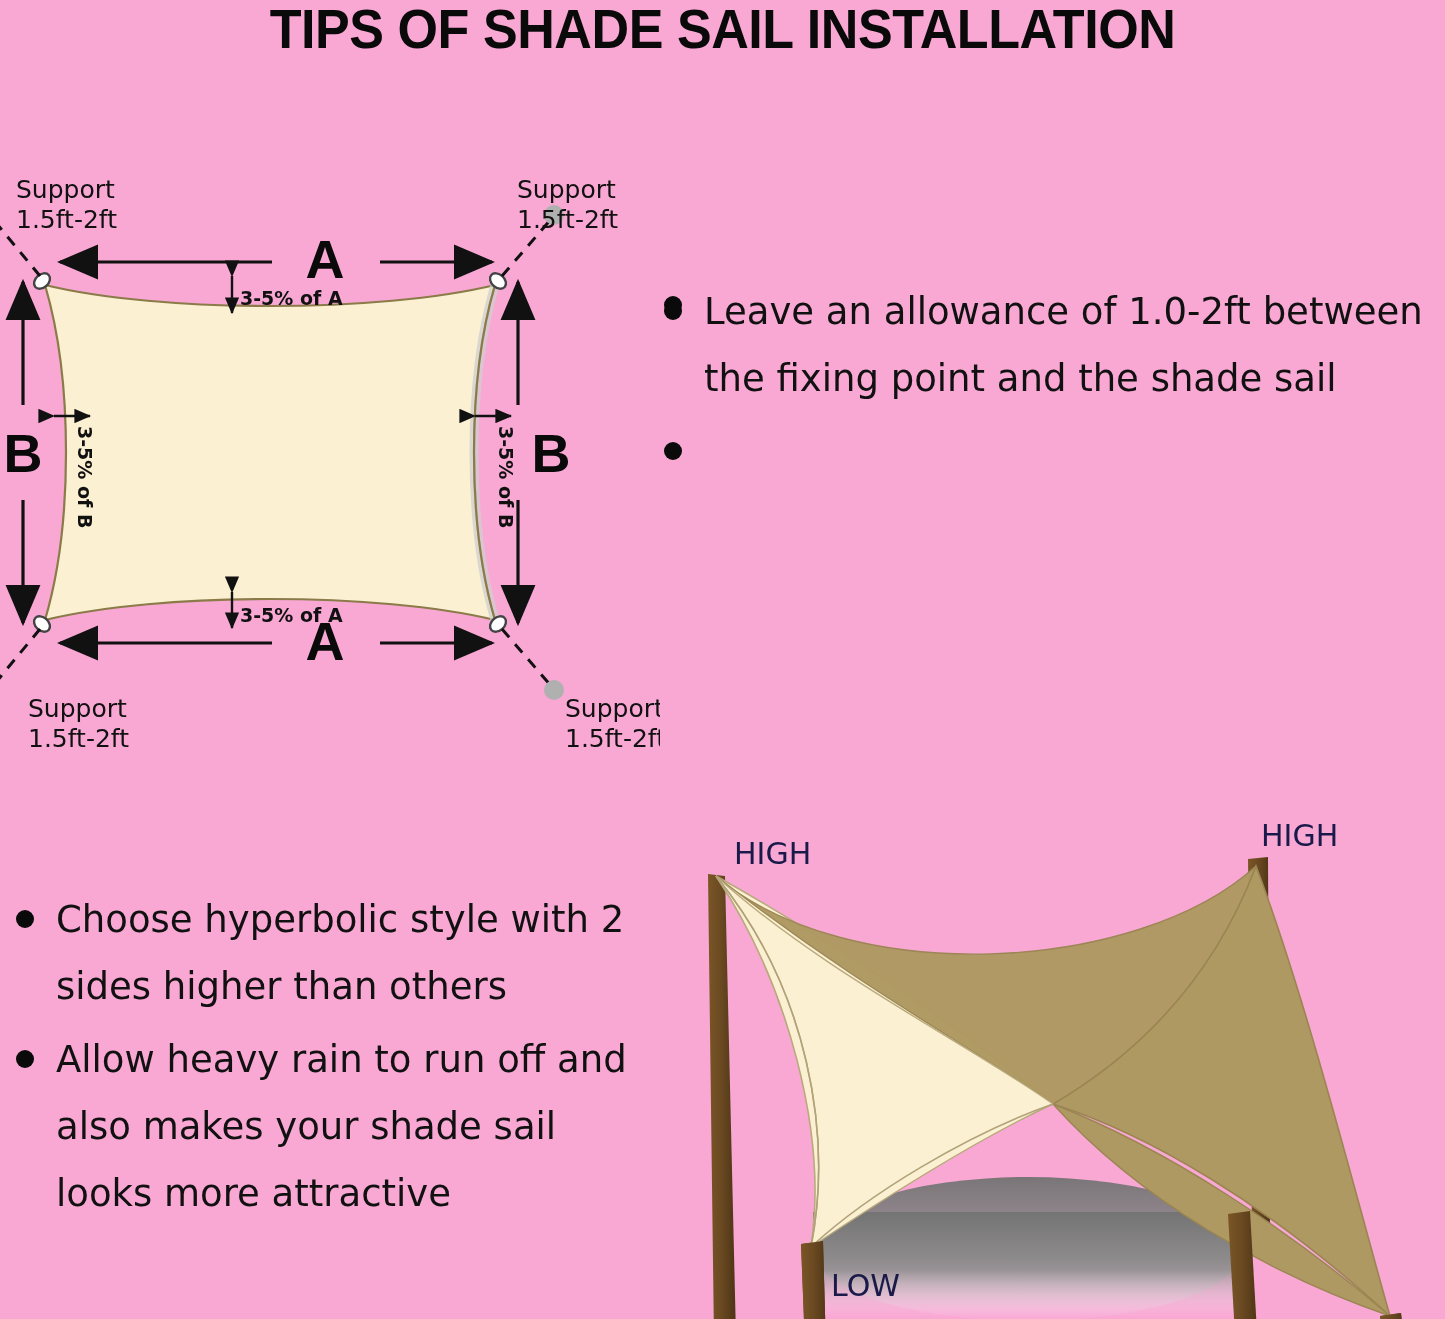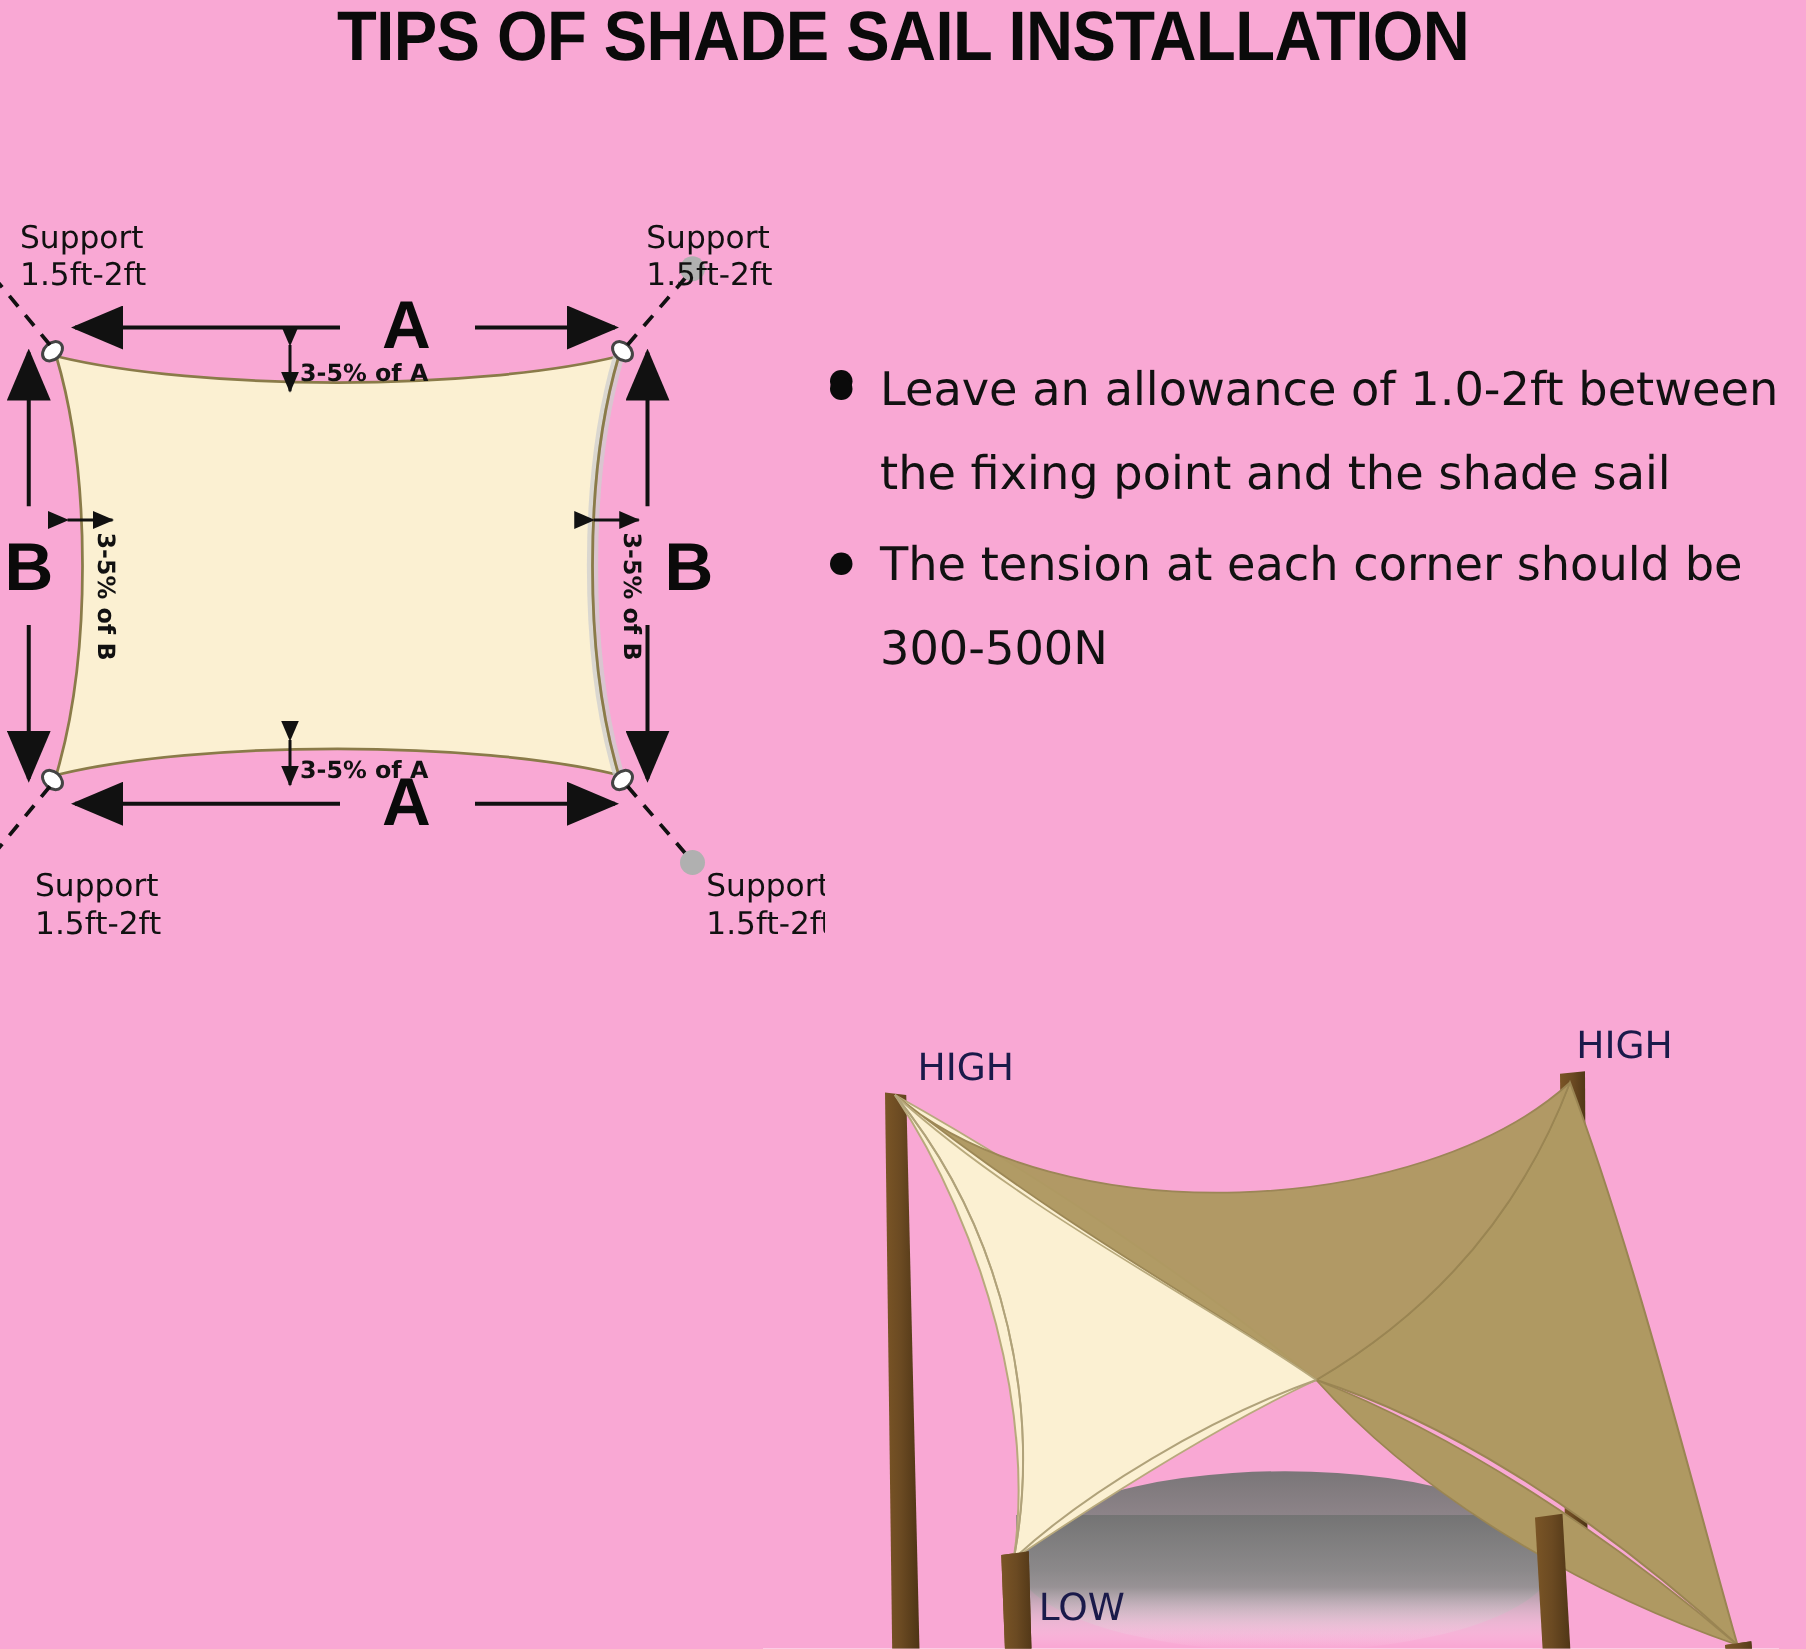--- a/index.html
+++ b/index.html
@@ -204,24 +204,33 @@
   <ul class="bullet-list" id="tips-right">
     <li class="bullet-item">
       <span class="dot"></span>
     </li>
     <li class="bullet-item">
       <span class="dot"></span>
       <span>Leave an allowance of 1.0-2ft between the fixing point and the shade sail</span>
     </li>
     <li class="bullet-item">
       <span class="dot"></span>
-      <span>The tension at each corner should be 300-500N</span>
     </li>
   </ul>
 
+  <ul class="bullet-list" id="tips-bottom">
+    <li class="bullet-item">
+      <span class="dot"></span>
+      <span>Choose hyperbolic style with 2 sides higher than others</span>
+    </li>
+    <li class="bullet-item">
+      <span class="dot"></span>
+      <span>Allow heavy rain to run off and also makes your shade sail looks more attractive</span>
+    </li>
+  </ul>
 
   <div id="hyper-diagram">
     <svg width="777" height="547" viewBox="0 0 777 547" xmlns="http://www.w3.org/2000/svg">
       <defs>
         <linearGradient id="shadowGrad" x1="0" y1="0" x2="0" y2="1">
           <stop offset="0%" stop-color="#737373" stop-opacity="0.95"></stop>
           <stop offset="55%" stop-color="#8d8d8d" stop-opacity="0.80"></stop>
           <stop offset="100%" stop-color="#ffffff" stop-opacity="0"></stop>
         </linearGradient>
         <linearGradient id="postGrad" x1="0" y1="0" x2="1" y2="0">

